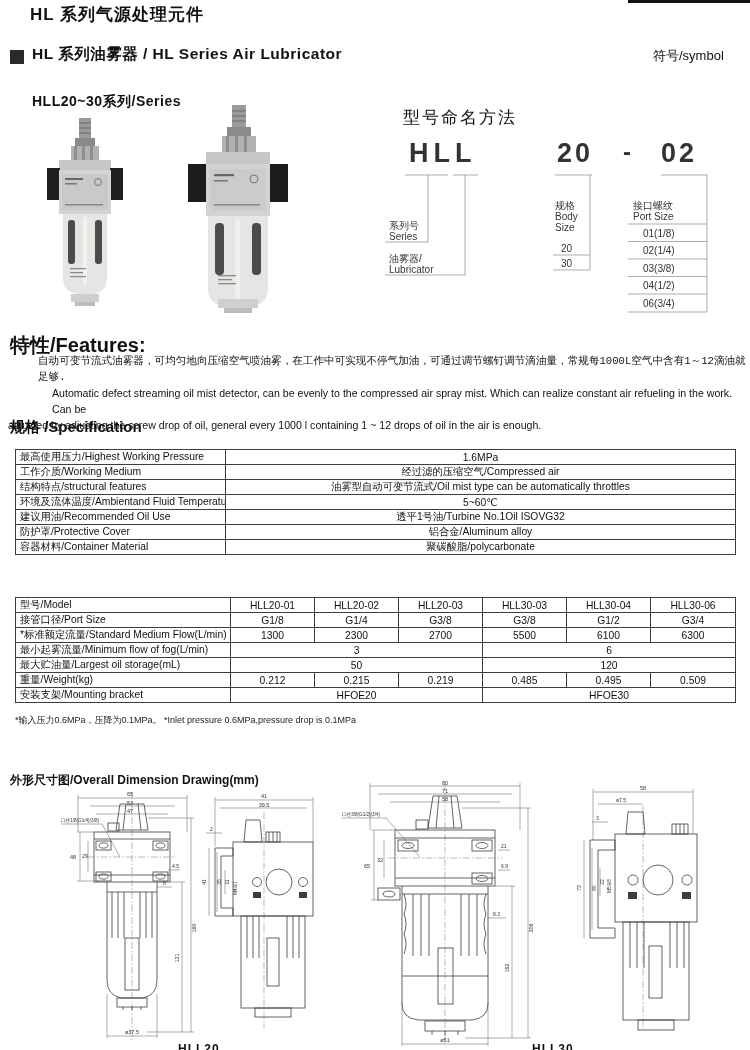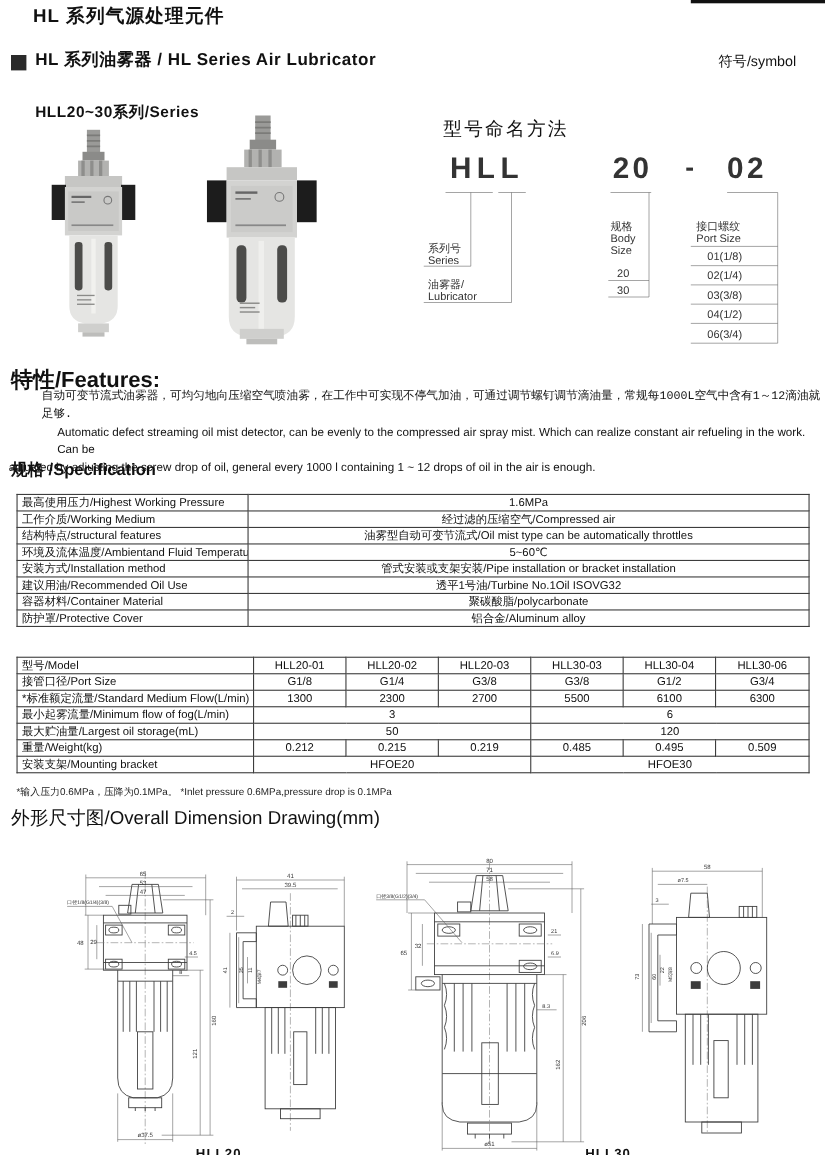--- a/index.html
+++ b/index.html
@@ -21,21 +21,21 @@
   .feat{left:8px;top:354px;width:738px;}
   .spec-title{left:10px;top:418px;font-size:15px;font-weight:bold;}
   table{border-collapse:collapse;table-layout:fixed;}
   td{border:1px solid #3d3d3d;font-size:10.3px;padding:0 4px;height:13.6px;
      overflow:hidden;white-space:nowrap;margin-top:20px;}
   td.lab{text-align:left;}
   td.val{text-align:center;}
   .spec-table{left:15px;top:449px;width:720px;}
   .model-table{left:15px;top:597px;width:720px;}
   .footnote{left:15px;top:714px;font-size:9px;color:#222;}
-  .dim-title{left:10px;top:732px;font-size:17px;font-weight:normal;}
+  .dim-title{left:10px;top:772px;font-size:12px;font-weight:bold;}
   .caption{font-size:12px;font-weight:bold;letter-spacing:1px;}
   svg text{font-family:"Liberation Sans","DejaVu Sans",sans-serif;fill:#333;}
   .dln{stroke:#5a5a5a;stroke-width:.5;fill:none;}
   .oln{stroke:#3d3d3d;stroke-width:.8;fill:none;}
   .cl{stroke:#777;stroke-width:.5;stroke-dasharray:7 2 1.5 2;fill:none;}
 </style>
 </head>
 <body>
 
 <div class="abs top-rule"></div>
@@ -174,34 +174,30 @@
       </tr>
   <tr>
         <td class="lab">结构特点/structural features</td>
         <td class="val">油雾型自动可变节流式/Oil mist type can be automatically throttles</td>
       </tr>
   <tr>
         <td class="lab">环境及流体温度/Ambientand Fluid Temperature</td>
         <td class="val">5~60℃</td>
       </tr>
   <tr>
-        <td class="lab">安装方式/Installation method</td>
-        <td class="val">管式安装或支架安装/Pipe installation or bracket installation</td>
-      </tr>
-  <tr>
         <td class="lab">建议用油/Recommended Oil Use</td>
         <td class="val">透平1号油/Turbine No.1Oil  ISOVG32</td>
       </tr>
   <tr>
+        <td class="lab">防护罩/Protective Cover</td>
+        <td class="val">铝合金/Aluminum alloy</td>
+      </tr>
+  <tr>
         <td class="lab">容器材料/Container Material</td>
         <td class="val">聚碳酸脂/polycarbonate</td>
-      </tr>
-  <tr>
-        <td class="lab">防护罩/Protective Cover</td>
-        <td class="val">铝合金/Aluminum alloy</td>
       </tr>
 </tbody>
   </table>
 
 <table class="abs model-table">
   <colgroup>
       <col style="width:215px">
       <col style="width:84px">
       <col style="width:84px">
       <col style="width:84px">

